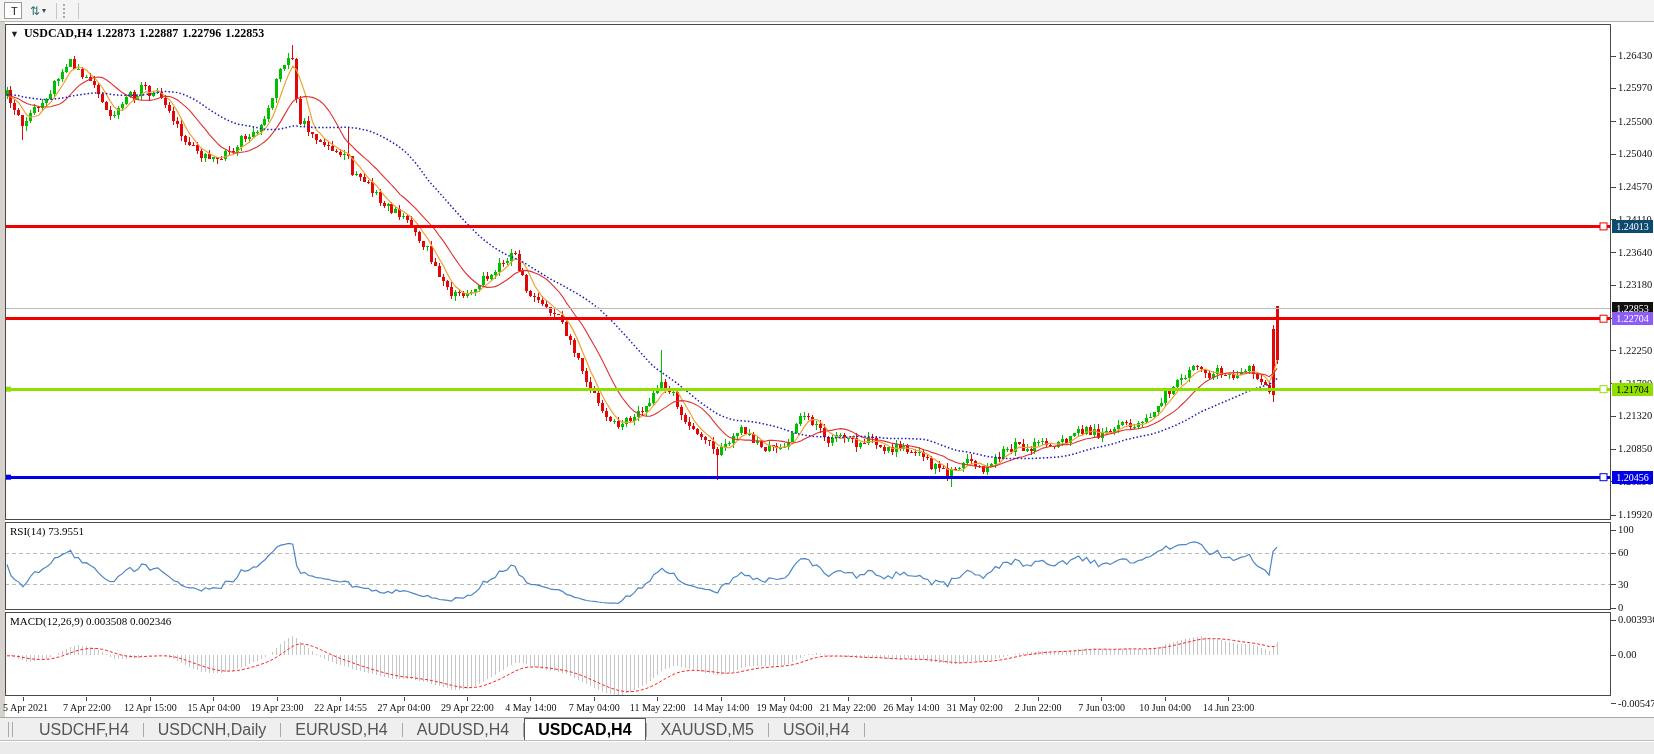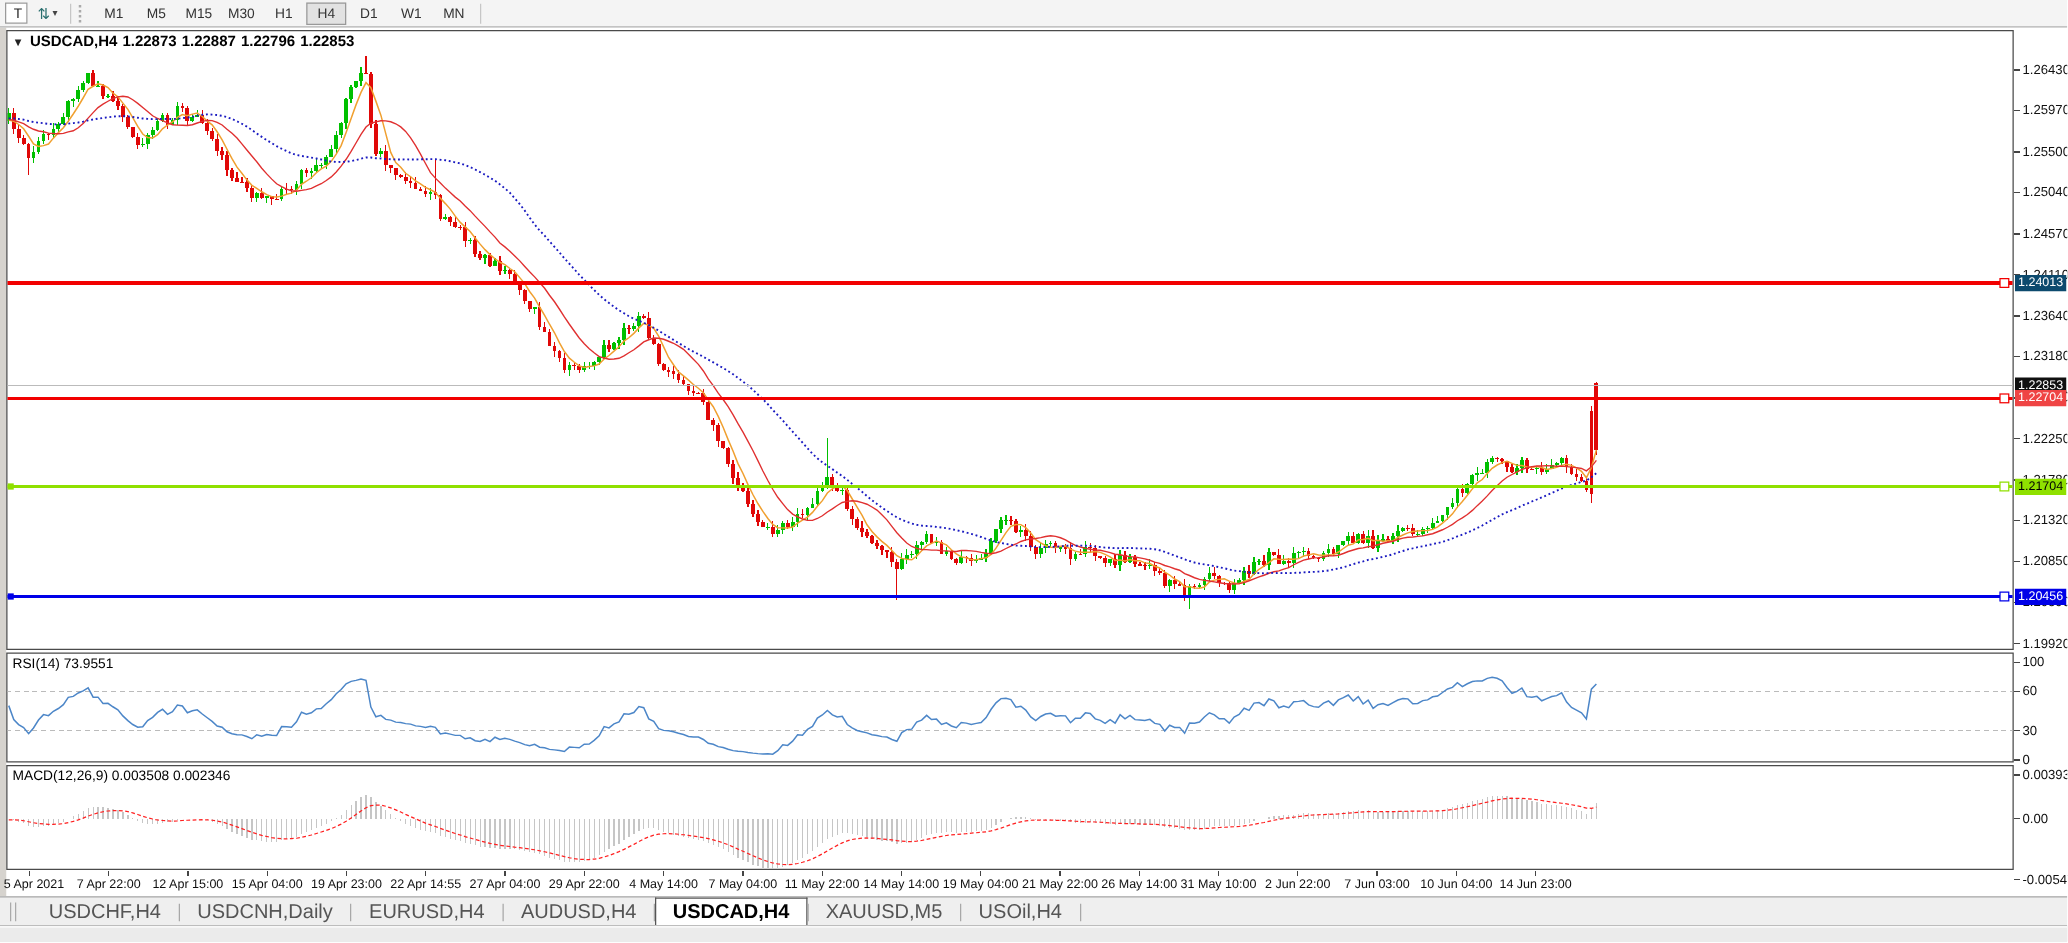--- a/index.html
+++ b/index.html
@@ -12,21 +12,21 @@
          text-align:center;line-height:15px;margin-right:8px;cursor:pointer;}
   .icon-arrows{font-size:12px;color:#2a6f6f;cursor:pointer;line-height:16px;}
   .caret{font-size:8px;color:#444;margin:0 6px 0 2px;cursor:pointer;}
   .vsep{width:1px;height:16px;background:#c6c6c6;margin:0 4px;}
   .grip{width:3px;height:14px;border-left:2px dotted #aaa;margin:0 6px 0 2px;}
   .tf{display:flex;align-items:center;}
   .tfb{display:inline-block;min-width:22px;text-align:center;font-size:11px;color:#333;
        padding:2px 4px;margin:0 1px;cursor:pointer;border:1px solid transparent;}
   .tfb.active{background:#e2e2e2;border:1px solid #999;}
   
-  .ov{position:absolute;left:0;top:0;width:1654px;height:754px;z-index:20;pointer-events:none;}
+  .ov{position:absolute;left:0;top:0;width:1654px;height:754px;z-index:20;pointer-events:none;font-family:Liberation Serif, serif;}
   .chart-title{position:absolute;left:10px;top:26px;font-size:12px;font-weight:bold;color:#000;}
   .chart-title .dd{font-size:9px;font-weight:normal;color:#222;margin-right:5px;}
   .chart-title span{margin-right:4px;}
   .ind-label{position:absolute;left:10px;font-size:11px;color:#000;}
   .alab{position:absolute;left:1618px;font-size:10.5px;color:#101010;white-space:nowrap;}
   .tlab{position:absolute;top:702px;font-size:10px;color:#101010;white-space:nowrap;transform:translateX(-50%);}
   .ptag{position:absolute;left:1612px;width:41px;height:13px;font-size:10px;line-height:13px;
         text-align:center;white-space:nowrap;overflow:hidden;}
   
   .tabbar{position:absolute;left:0;top:717px;width:1654px;height:24px;background:#efefef;
@@ -94,31 +94,20 @@
     </svg>
 
   <div class="leftstrip"></div>
 
   <div class="toolbar">
     <button class="ttool">T</button>
     <span class="icon-arrows">⇅</span>
     <span class="caret">▾</span>
     <span class="vsep"></span>
     <span class="grip"></span>
-    <div class="tf" id="tf-buttons">
-        <span class="tfb">M1</span>
-        <span class="tfb">M5</span>
-        <span class="tfb">M15</span>
-        <span class="tfb">M30</span>
-        <span class="tfb">H1</span>
-        <span class="tfb active">H4</span>
-        <span class="tfb">D1</span>
-        <span class="tfb">W1</span>
-        <span class="tfb">MN</span>
-      </div>
     <span class="vsep"></span>
   </div>
 
   <div class="ov">
     <div class="chart-title">
       <span class="dd">▼</span><span>USDCAD,H4</span><span>1.22873</span><span>1.22887</span><span>1.22796</span><span>1.22853</span>
     </div>
     <div class="ind-label" style="top:525px">RSI(14) 73.9551</div>
     <div class="ind-label" style="top:615px">MACD(12,26,9) 0.003508 0.002346</div>
     <div id="gen-labels">
@@ -152,28 +141,28 @@
         <span class="tlab" style="left:340.6px">22 Apr 14:55</span>
         <span class="tlab" style="left:404.0px">27 Apr 04:00</span>
         <span class="tlab" style="left:467.4px">29 Apr 22:00</span>
         <span class="tlab" style="left:530.9px">4 May 14:00</span>
         <span class="tlab" style="left:594.3px">7 May 04:00</span>
         <span class="tlab" style="left:657.7px">11 May 22:00</span>
         <span class="tlab" style="left:721.1px">14 May 14:00</span>
         <span class="tlab" style="left:784.5px">19 May 04:00</span>
         <span class="tlab" style="left:848.0px">21 May 22:00</span>
         <span class="tlab" style="left:911.4px">26 May 14:00</span>
-        <span class="tlab" style="left:974.8px">31 May 10:00</span>
+        <span class="tlab" style="left:974.8px">31 May 02:00</span>
         <span class="tlab" style="left:1038.2px">2 Jun 22:00</span>
         <span class="tlab" style="left:1101.6px">7 Jun 03:00</span>
         <span class="tlab" style="left:1165.1px">10 Jun 04:00</span>
         <span class="tlab" style="left:1228.5px">14 Jun 23:00</span>
         <span class="ptag" style="top:219.9px;background:#0c4a6e;color:#ffffff">1.24013</span>
         <span class="ptag" style="top:301.7px;background:#101010;color:#ffffff">1.22853</span>
-        <span class="ptag" style="top:312.2px;background:#ef4444;color:#ffffff">1.22704</span>
+        <span class="ptag" style="top:312.2px;background:#8b5cf6;color:#ffffff">1.22704</span>
         <span class="ptag" style="top:382.7px;background:#8fe000;color:#000000">1.21704</span>
         <span class="ptag" style="top:470.7px;background:#0000e8;color:#ffffff">1.20456</span>
       </div>
   </div>
 
   <div class="tabbar" id="tabbar">
       <span class="tgrip"></span>
       <span class="tab">USDCHF,H4</span>
       <span class="tsep"></span>
       <span class="tab">USDCNH,Daily</span>

